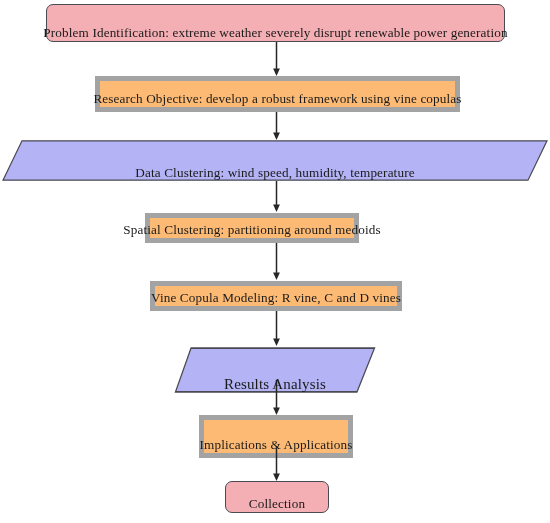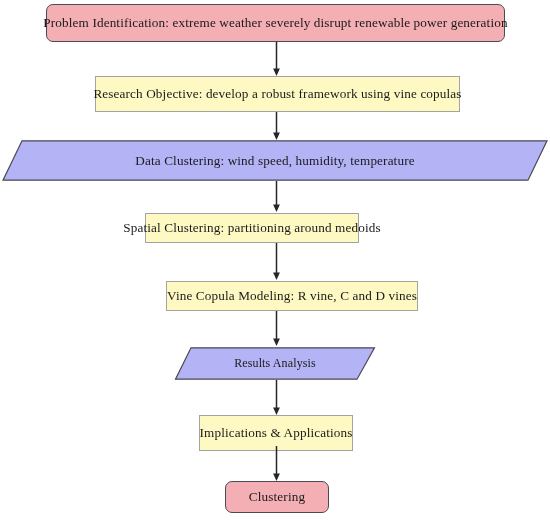--- a/index.html
+++ b/index.html
@@ -16,37 +16,37 @@
   #flowchart {
     position: relative;
     width: 550px;
     height: 523px;
     background: #ffffff;
   }
   .node {
     position: absolute;
     box-sizing: border-box;
     display: flex;
-    align-items: center;
+    align-items: flex-end;
     justify-content: center;
     text-align: center;
     color: #1a1a1a;
     letter-spacing: 0.01em;
     white-space: nowrap;
   }
   
   .node-startstop {
     background: #f4afb4;
     border: 1px solid #4a4a52;
     border-radius: 7px;
   }
   
   .node-process {
-    background: #fef9c3;
-    border: 1px solid #a3a3a3;
+    background: #fdba74;
+    border: 5px solid #a3a3a3;
   }
   
   .node-data {
     background: transparent;
     border: 0;
   }
   .node-data svg {
     position: absolute;
     top: 0;
     left: 0;
@@ -115,53 +115,53 @@
     <span class="label">Spatial Clustering: partitioning around medoids</span>
   </div>
 
   <div class="arrow" style="left:268px; top:243px; width:17px; height:38px;">
     <svg width="17" height="38" viewBox="0 0 17 38">
       <line x1="8.5" y1="0" x2="8.5" y2="31.5" stroke="#262626" stroke-width="1.5"></line>
       <polygon points="8.5,37 5.1,29.5 11.9,29.5" fill="#262626"></polygon>
     </svg>
   </div>
 
-  <div class="node node-process" style="left:150px; top:281px; width:252px; height:30px; font-size:13.2px;margin-left:16px;">
+  <div class="node node-process" style="left:150px; top:281px; width:252px; height:30px; font-size:13.2px;">
     <span class="label">Vine Copula Modeling: R vine, C and D vines</span>
   </div>
 
   <div class="arrow" style="left:268px; top:311px; width:17px; height:36px;">
     <svg width="17" height="36" viewBox="0 0 17 36">
       <line x1="8.5" y1="0" x2="8.5" y2="29.5" stroke="#262626" stroke-width="1.5"></line>
       <polygon points="8.5,35 5.1,27.5 11.9,27.5" fill="#262626"></polygon>
     </svg>
   </div>
 
-  <div class="node node-data" style="left:174px; top:347px; width:202px; height:33px; font-size:12px;">
+  <div class="node node-data" style="left:174px; top:347px; width:202px; height:46px; font-size:15px;">
     <svg viewBox="0 0 202 33" preserveAspectRatio="none">
       <polygon points="17,0.8 200.5,0.8 183,32.2 1.5,32.2" fill="#b3b3f5" stroke="#4a4a52" stroke-width="1.2"></polygon>
     </svg>
     <span class="label">Results Analysis</span>
   </div>
 
   <div class="arrow" style="left:268px; top:380px; width:17px; height:36px;">
     <svg width="17" height="36" viewBox="0 0 17 36">
       <line x1="8.5" y1="0" x2="8.5" y2="29.5" stroke="#262626" stroke-width="1.5"></line>
       <polygon points="8.5,35 5.1,27.5 11.9,27.5" fill="#262626"></polygon>
     </svg>
   </div>
 
-  <div class="node node-process" style="left:199px; top:415px; width:154px; height:36px; font-size:13.2px;">
+  <div class="node node-process" style="left:199px; top:415px; width:154px; height:43px; font-size:13.2px;">
     <span class="label">Implications &amp; Applications</span>
   </div>
 
   <div class="arrow" style="left:268px; top:446px; width:17px; height:36px;">
     <svg width="17" height="36" viewBox="0 0 17 36">
       <line x1="8.5" y1="0" x2="8.5" y2="29.5" stroke="#262626" stroke-width="1.5"></line>
       <polygon points="8.5,35 5.1,27.5 11.9,27.5" fill="#262626"></polygon>
     </svg>
   </div>
 
   <div class="node node-startstop" style="left:225px; top:481px; width:104px; height:32px; font-size:13.2px;">
-    <span class="label">Clustering</span>
+    <span class="label">Collection</span>
   </div>
 
 </div>
 
 </body></html>

